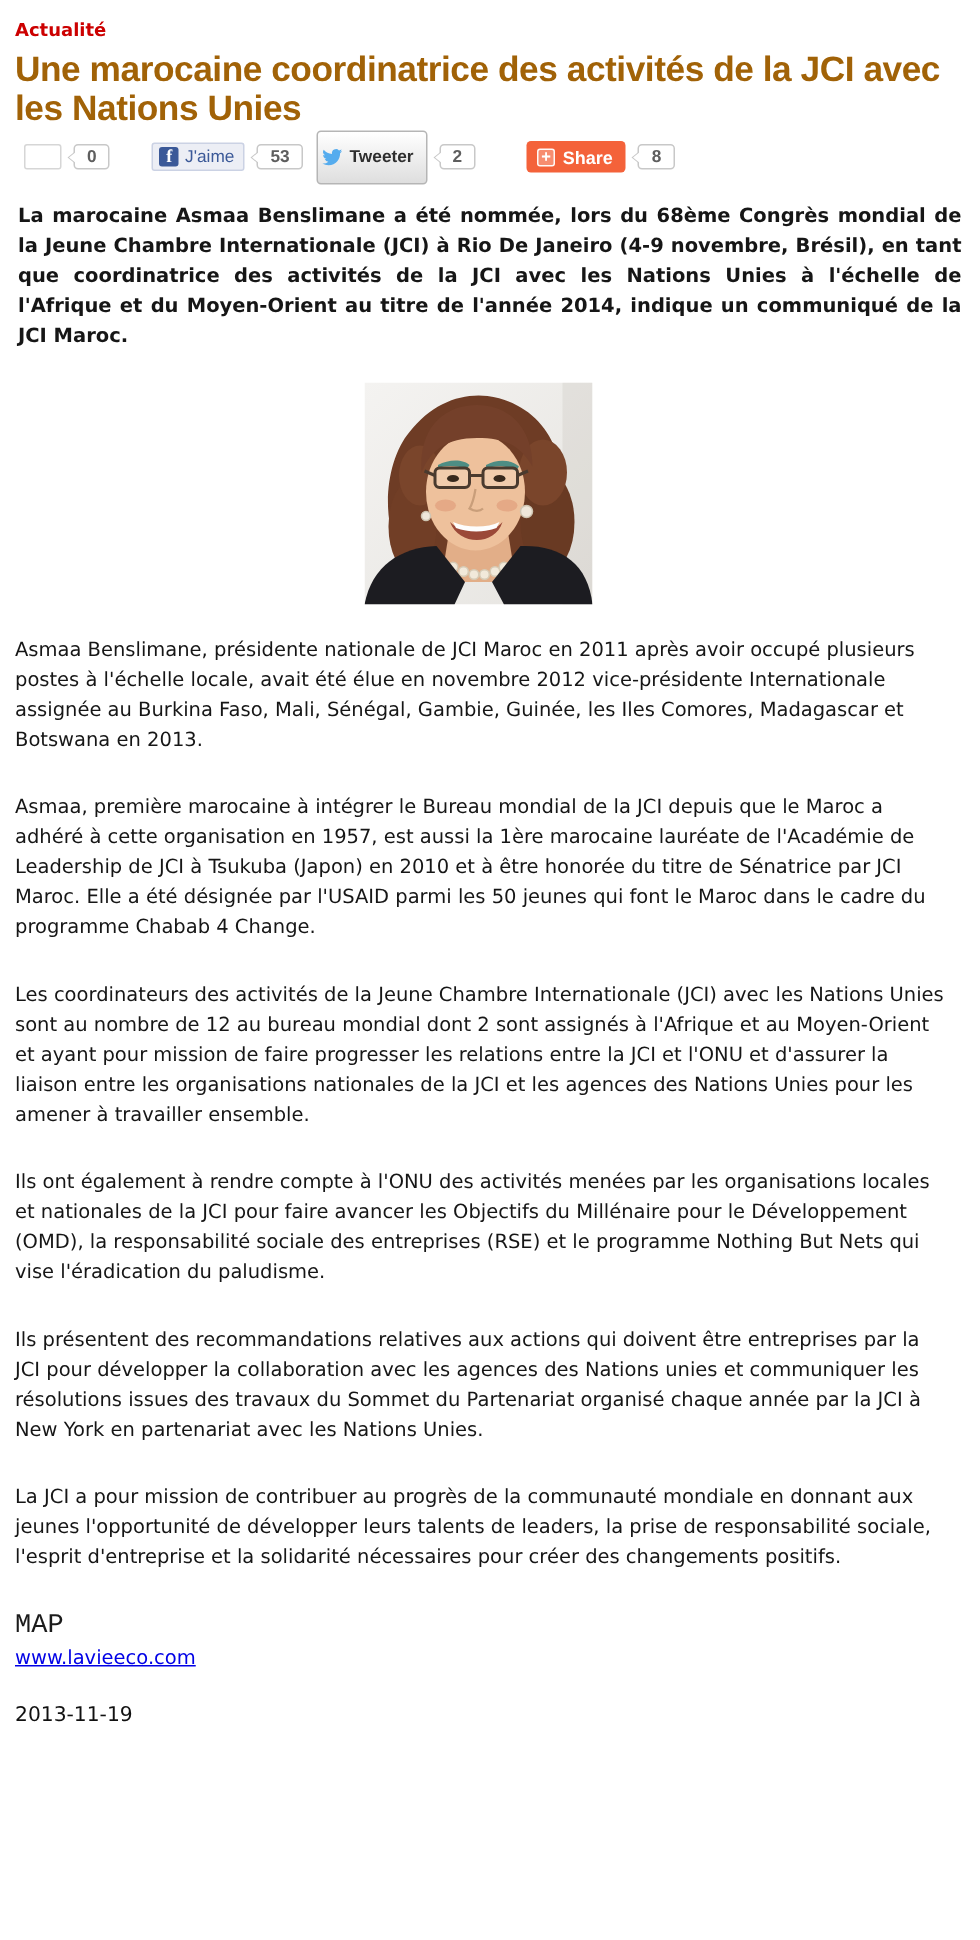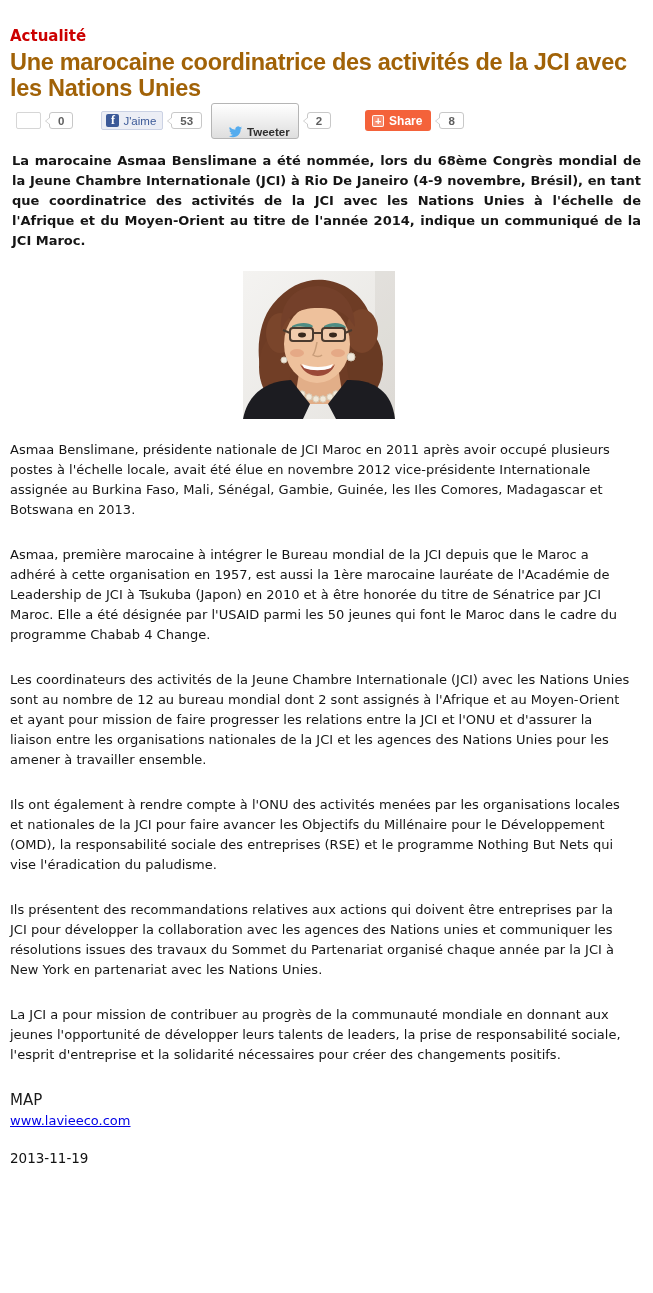--- a/index.html
+++ b/index.html
@@ -9,24 +9,23 @@
     background: #ffffff;
     font-family: "DejaVu Sans", sans-serif;
     color: #1b1b1b;
     -webkit-font-smoothing: antialiased;
   }
   .page { width: 653px; padding: 13px 10px 16px 10px; }
 
   
   .category {
     color: #cc0000;
-    font-size: 15px;
+    font-size: 12px;
     font-weight: bold;
     line-height: 15px;
-    margin-top: 16px;
   }
   h1.title {
     margin: 5px 0 9px 0;
     font-family: "Liberation Sans", sans-serif;
     font-size: 23.5px;
     font-weight: bold;
     letter-spacing: -0.3px;
     line-height: 26px;
     color: #a16207;
   }
@@ -97,22 +96,22 @@
     text-align: center;
   }
   .fb-label {
     color: #3b5998;
     font-family: "Liberation Sans", sans-serif;
     font-size: 11.5px;
     text-align: center;
   }
 
   .tw-btn {
-    display: inline-flex; align-items: flex-end;
-    height: 36px; padding: 0 8px 0 16px;
+    display: inline-flex; align-items: center;
+    height: 36px; padding: 0 8px 0 2px;
     background: linear-gradient(#ffffff, #dedede);
     border: 1px solid #b5b5b5;
     border-radius: 3px;
     cursor: pointer;
   }
   .tw-bird { width: 15px; height: 12px; margin-right: 4px; }
   .tw-label {
     color: #2f2f2f;
     font-family: "Liberation Sans", sans-serif;
     font-size: 11.5px; font-weight: bold;
@@ -157,21 +156,21 @@
   }
   p.body-para {
     margin: 0 13px 25px 0;
     font-size: 13px;
     line-height: 20px;
     color: #161616;
   }
 
   
   .article-footer { margin-top: 20px; }
-  .source { font-size: 15px; line-height: 20px; }
+  .source { font-size: 18px; line-height: 20px; font-family: Liberation Mono, monospace; }
   .footer-link {
     display: inline-block;
     font-size: 13px; line-height: 20px;
     color: #0000e6;
     cursor: pointer;
   }
   .date { margin-top: 19px; font-size: 13.5px; line-height: 17px; color: #111; }
 </style>
 </head>
 <body>

